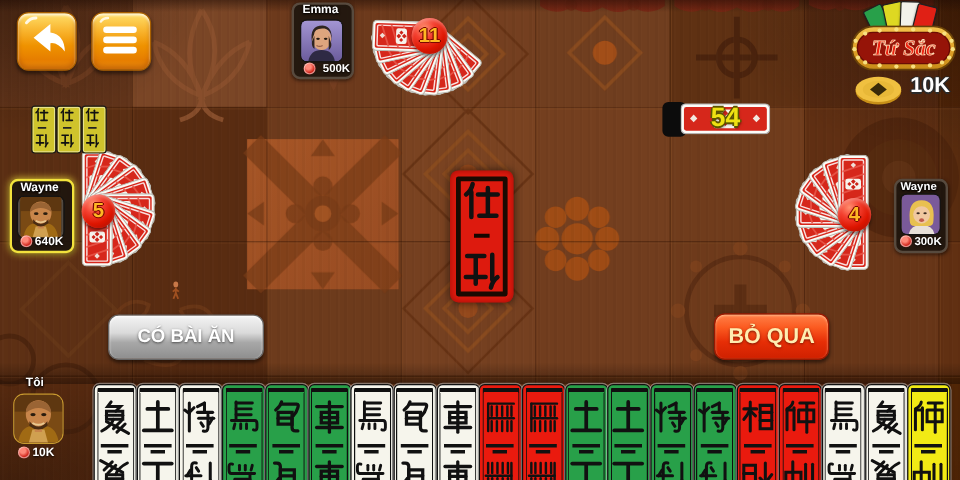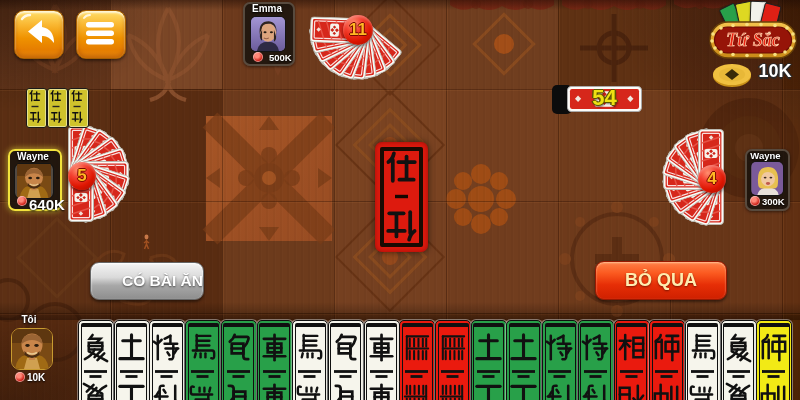--- a/index.html
+++ b/index.html
@@ -31,26 +31,26 @@
  background:radial-gradient(circle at 35% 28%, #ff9070 0%, #f44030 30%, #dd1500 62%, #9c0c00 100%);
  box-shadow:0 2px 3px rgba(0,0,0,.5), inset 0 2px 3px rgba(255,255,255,.35);
  color:#ffb823;font-weight:bold;text-align:center;
  text-shadow:-1px 0 #7a0800,1px 0 #7a0800,0 -1px #7a0800,0 1px #7a0800;}
 .hcard{position:absolute;top:320px;width:36px;height:96px;box-sizing:border-box;border:1.5px solid #101010;border-radius:5px;box-shadow:0 0 0 1px rgba(255,255,255,.4),0 0 3px rgba(0,0,0,.35);}
 .hin{position:absolute;left:1.5px;top:1.5px;right:1.5px;bottom:0;border:1.5px solid #101010;border-top:4px solid #101010;border-bottom:none;border-radius:2px;}
 .cw{background:#f6f5ec;}
 .cg{background:#28a049;}
 .cr{background:#ea1a0e;}
 .cy{background:#f2ea15;}
-#btngray{position:absolute;left:90px;top:262px;width:114px;height:38px;border-radius:9px;box-sizing:border-box;
+#btngray{position:absolute;left:90px;top:262px;width:130px;height:38px;border-radius:9px;box-sizing:border-box;
  background:linear-gradient(#f4f4f4 0%,#dadada 40%,#a8a8a8 62%,#8e8e8e 100%);
  border:1px solid #666;box-shadow:inset 0 1px 2px #fff, 0 2px 3px rgba(0,0,0,.5);
- color:#fff;font-weight:bold;font-size:15.5px;text-align:right;line-height:36px;
+ color:#fff;font-weight:bold;font-size:15.5px;text-align:center;line-height:36px;
  text-shadow:0 1px 2px rgba(70,70,70,.95);letter-spacing:0;}
-#btnred{position:absolute;left:595px;top:261px;width:132px;height:39px;border-radius:9px;box-sizing:border-box;
+#btnred{position:absolute;left:595px;top:261px;width:96px;height:39px;border-radius:9px;box-sizing:border-box;
  background:linear-gradient(#ff8048 0%,#fb5a20 30%,#e62e06 62%,#cf2000 100%);
  border:1px solid #9a1800;box-shadow:inset 0 1px 2px rgba(255,210,170,.8), 0 2px 3px rgba(0,0,0,.5);
  color:#ffedb0;font-weight:bold;font-size:18px;text-align:center;line-height:37px;
  text-shadow:0 1px 2px rgba(120,20,0,.95);letter-spacing:0;}
 </style>
 </head>
 <body>
 <svg width="0" height="0" style="position:absolute">
 <defs>
 <symbol id="cback" viewBox="0 0 26 48">
@@ -539,21 +539,21 @@
       <path d="M17 26 h6 v5 h-6 z" fill="#c8854a"></path>
       <ellipse cx="20" cy="16" rx="10.5" ry="11.5" fill="#c8854a"></ellipse>
       <path d="M9.5 15 Q20 7 30.5 15 Q30 5 20 5 Q10 5 9.5 15" fill="#9a6434"></path>
       <path d="M12.5 22 Q20 31 27.5 22 L27.5 26 Q20 32 12.5 26 Z" fill="#4a2c12"></path>
       <ellipse cx="15.5" cy="16.5" rx="2.2" ry="1.4" fill="#2a1c0e"></ellipse>
       <ellipse cx="24.5" cy="16.5" rx="2.2" ry="1.4" fill="#2a1c0e"></ellipse>
       <path d="M15 23.5 Q20 26.5 25 23.5" stroke="#e8c890" stroke-width="1.6" fill="none"></path>
     </svg></div>
 <div style="position:absolute;left:13px;top:196px;z-index:51">
     <div class="coin" style="left:4px;top:0px"></div>
-    <div class="pmoney" style="left:16px;top:0px;font-size:15px">640K</div>
+    <div class="pmoney" style="left:16px;top:0px;font-size:10px">640K</div>
   </div>
 <div class="plate" style="left:745px;top:149px;width:41px;height:58px;z-index:50"></div>
 <div class="pname" style="left:745px;top:150px;width:41px;z-index:51;font-size:9.5px">Wayne</div>
 <div class="avafr" style="left:750px;top:161px;width:32px;height:33px;z-index:51"><svg width="34" height="33" viewBox="0 0 40 40">
       <rect width="40" height="40" fill="#7a5a9a"></rect>
       <path d="M7 40 Q9 31 20 31 Q31 31 33 40 Z" fill="#e8e0d8"></path>
       <path d="M8 26 Q6 6 20 6 Q34 6 32 26 Q32 32 27 32 L13 32 Q8 32 8 26 Z" fill="#e8c050"></path>
       <ellipse cx="20" cy="20" rx="8.5" ry="9.5" fill="#f0c8a0"></ellipse>
       <path d="M11.5 20 Q11 10 20 10 Q29 10 28.5 20 Q27 12 20 12 Q13 12 11.5 20" fill="#e8c050"></path>
       <ellipse cx="16.5" cy="19" rx="1.7" ry="1" fill="#3a2a20"></ellipse>

